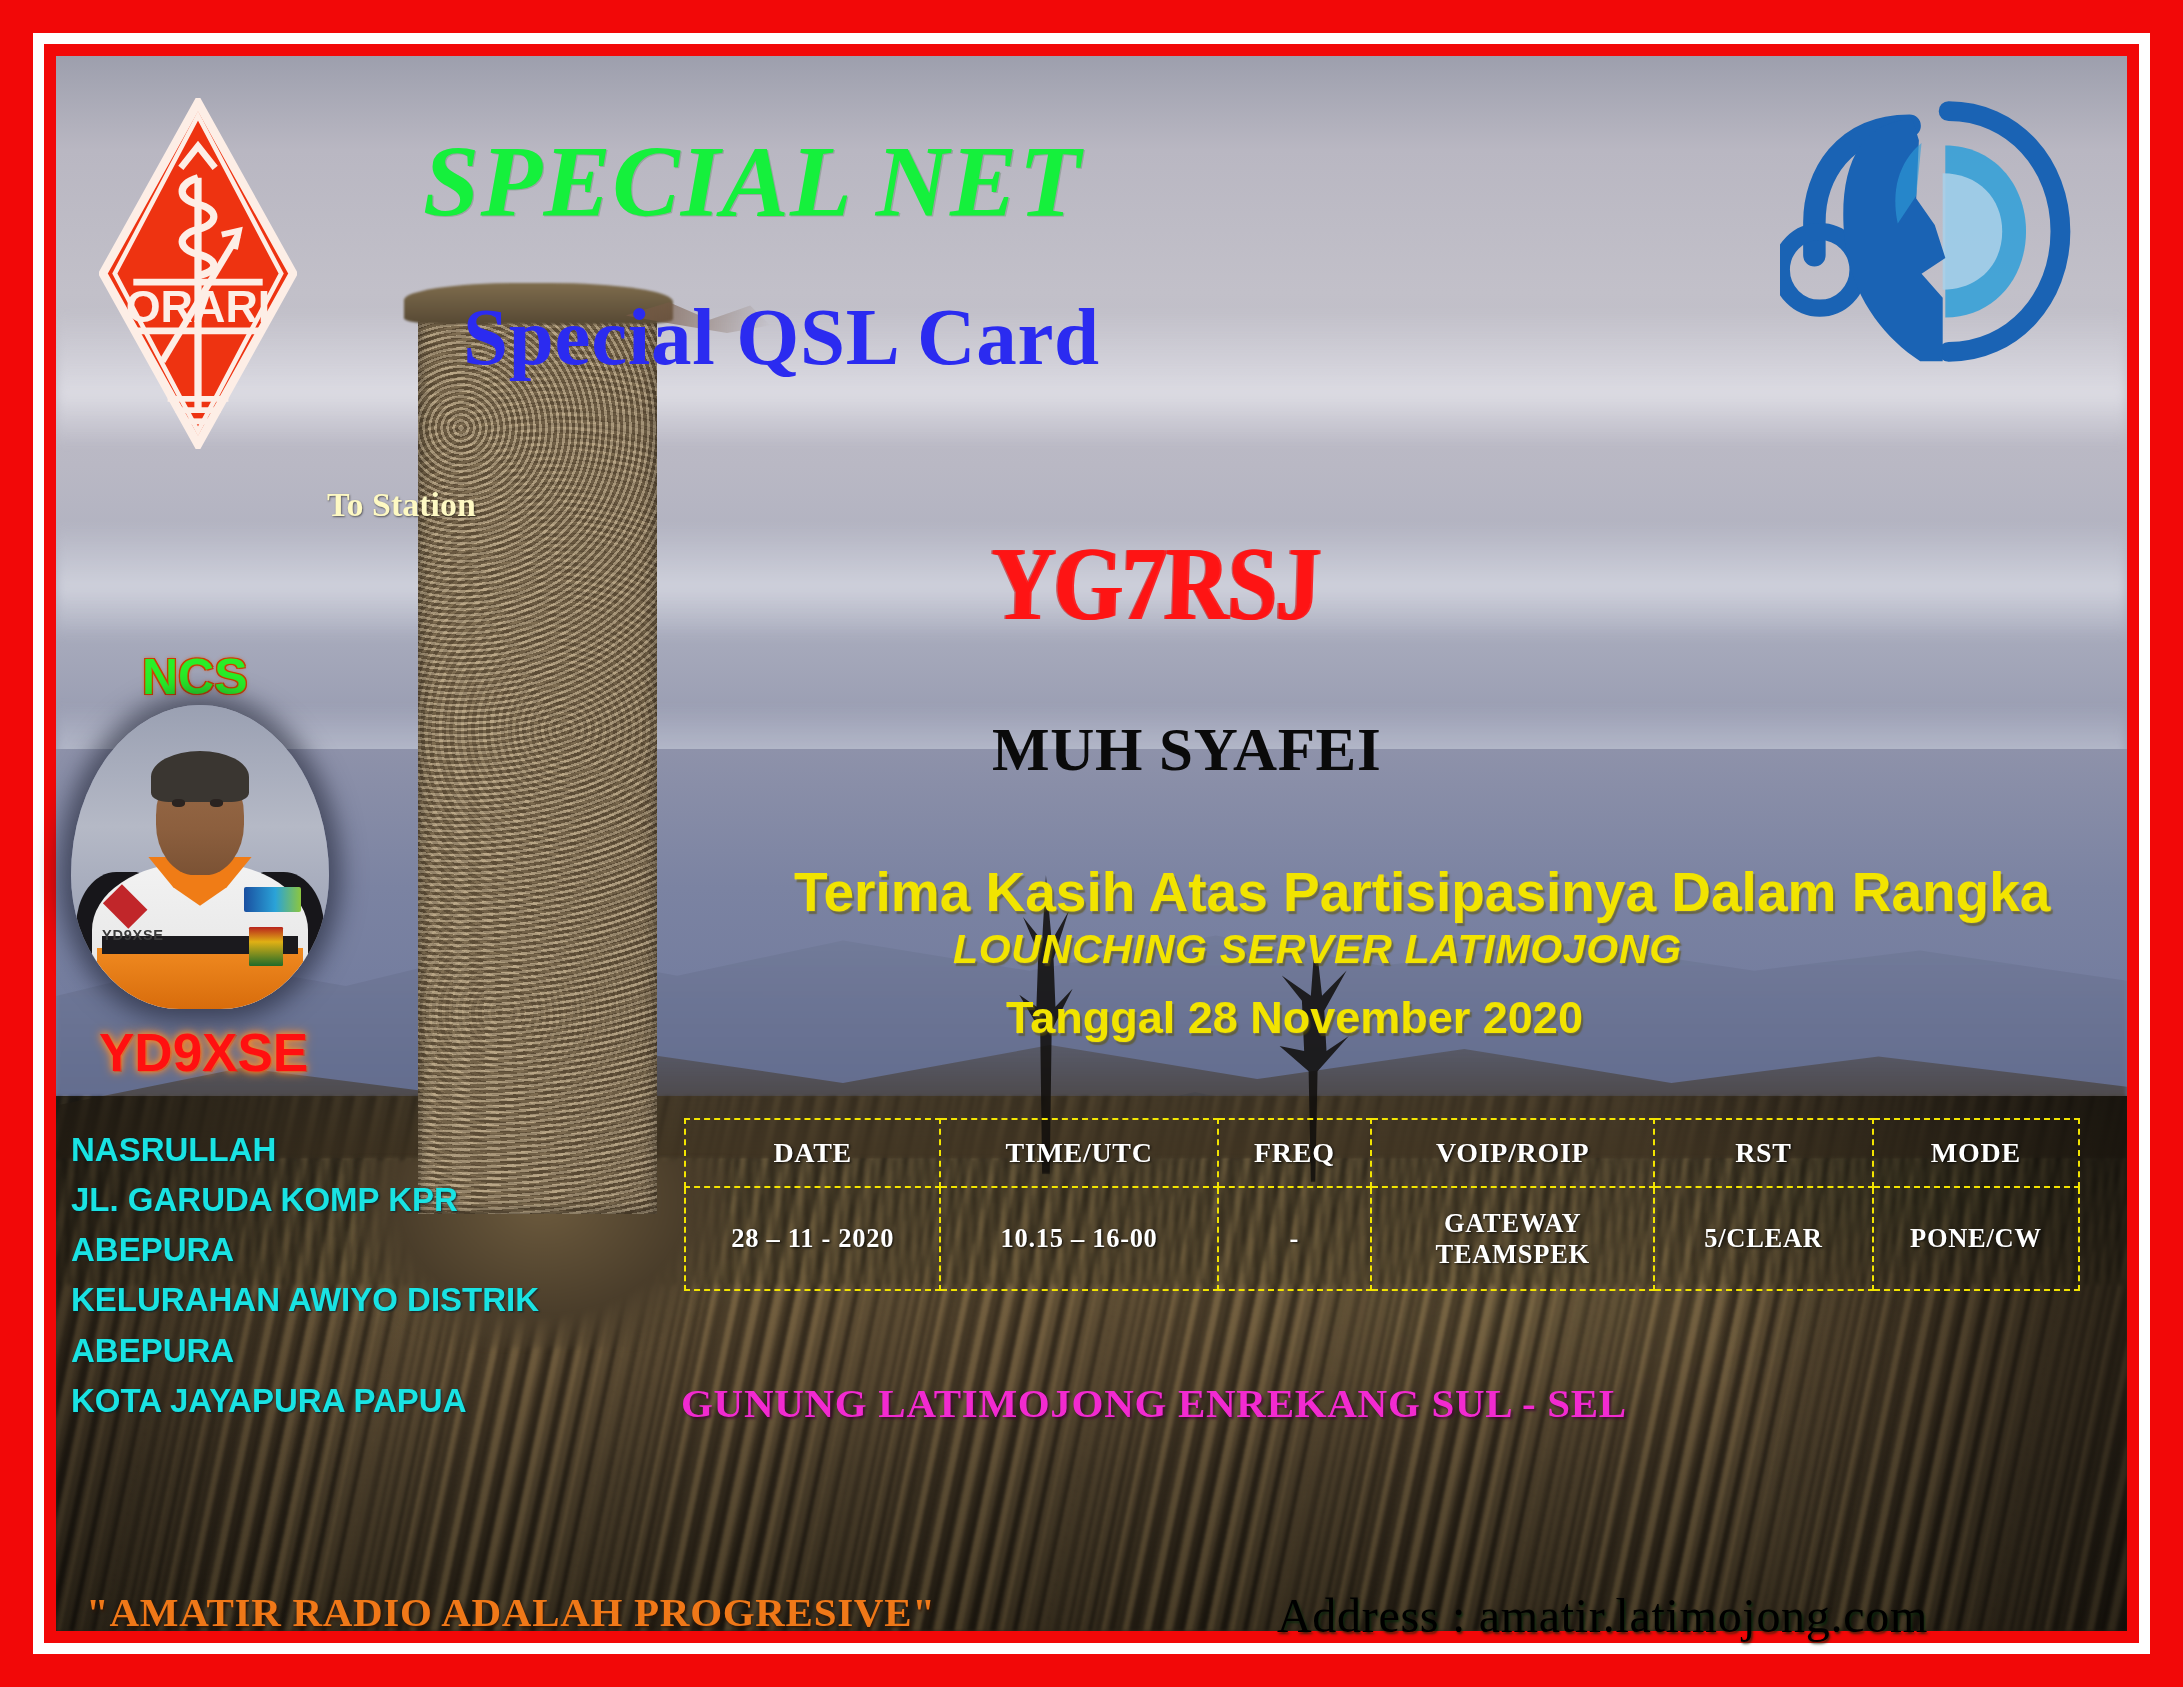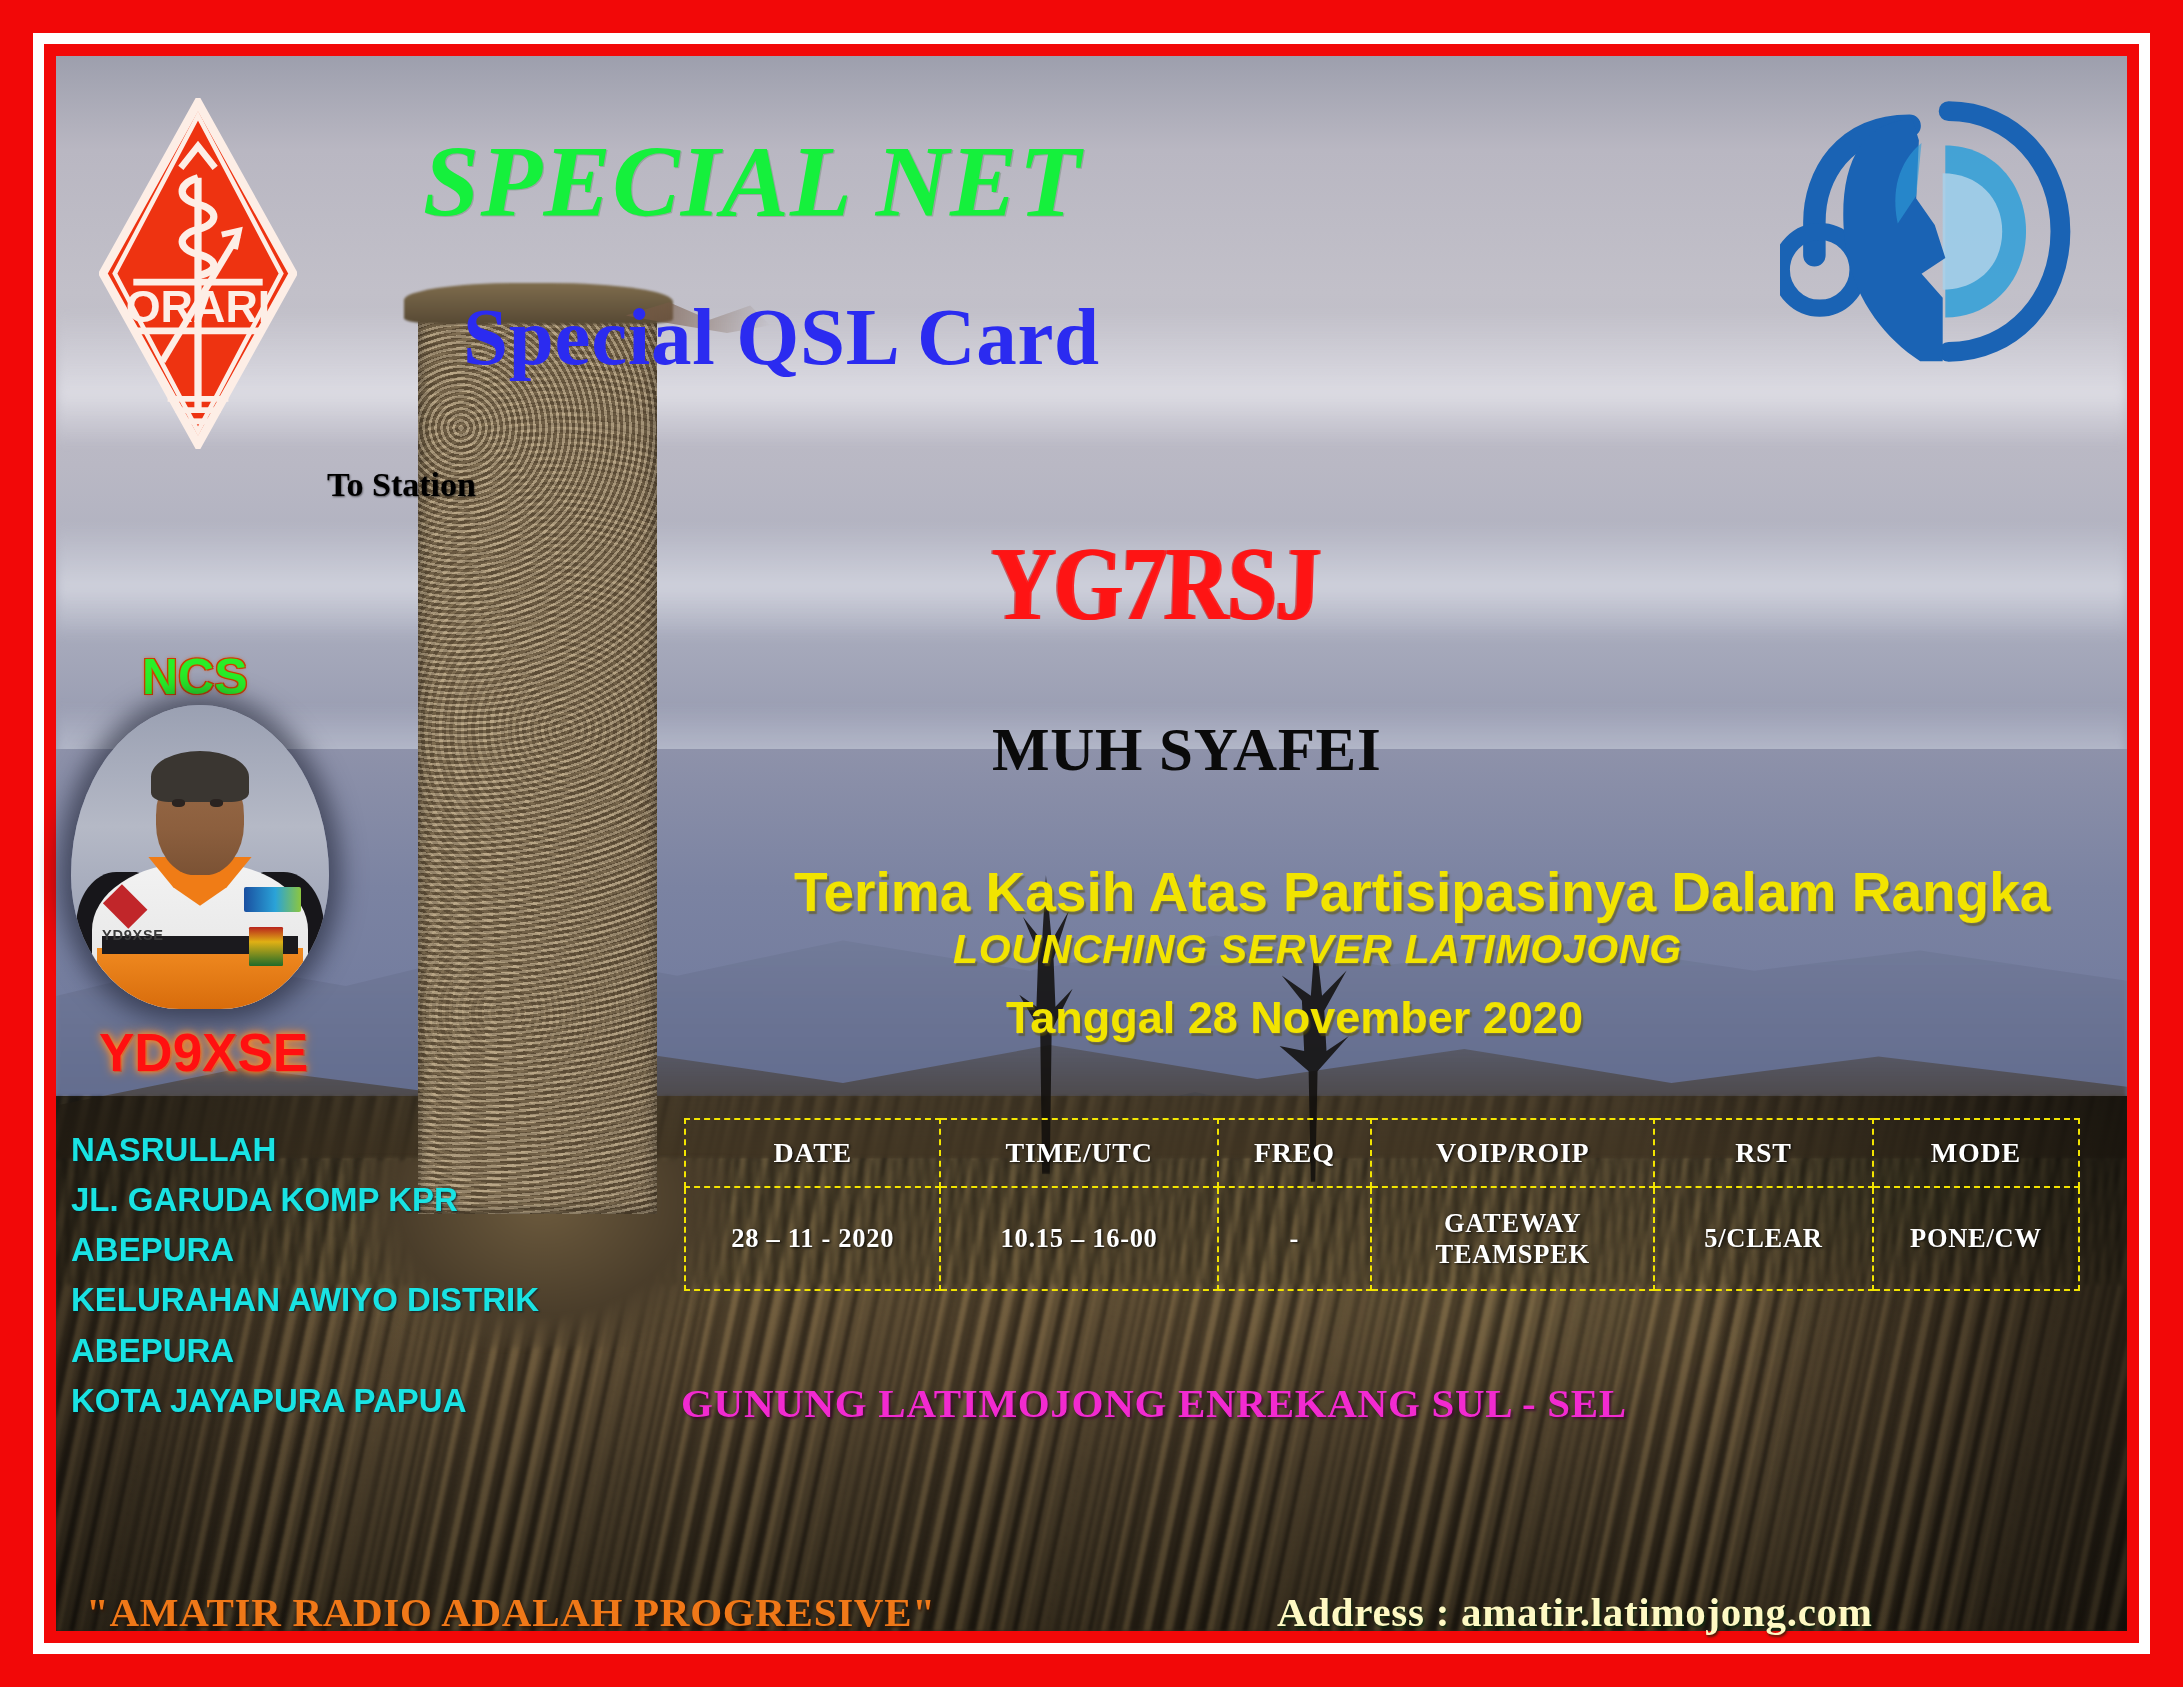--- a/index.html
+++ b/index.html
@@ -94,21 +94,21 @@
        filter:blur(2px);}
 
   
   .abs{position:absolute;white-space:nowrap;}
 
   #t-special-net{left:423px;top:124px;font-size:101px;font-weight:bold;font-style:italic;
        color:#15f03c;letter-spacing:1.3px;font-family:"Liberation Serif",serif;
        text-shadow:1.3px 1.3px 0 rgba(0,60,0,.18);}
   #t-qsl{left:463px;top:291px;font-size:81px;font-weight:bold;color:#2b2bf0;
        font-family:"Liberation Serif",serif;letter-spacing:0.7px;text-align:center;}
-  #t-to-station{left:327px;top:466px;font-size:34px;font-weight:bold;color:#000000;
+  #t-to-station{left:327px;top:486px;font-size:34px;font-weight:bold;color:#fef9c3;
        font-family:"Liberation Serif",serif;text-shadow:0.7px 1.3px 2px rgba(0,0,0,.55);text-align:right;}
 
   #t-callsign{left:992px;top:523px;font-size:89px;font-weight:bold;color:#fe1414;
        font-family:"Liberation Serif",serif;letter-spacing:-1.3px;
        transform:scaleY(1.18) skewX(-2deg);transform-origin:left top;
        text-shadow:2px 0 0 rgba(255,20,20,.9),-1.3px 0.7px 0 rgba(200,0,0,.55);}
   #t-name{left:992px;top:715px;font-size:61px;font-weight:bold;color:#0a0a0a;
        font-family:"Liberation Serif",serif;letter-spacing:0.7px;}
 
   .yellow-line{color:#f2e400;font-weight:bold;font-family:"Liberation Sans",sans-serif;
@@ -181,21 +181,21 @@
   .c-date{width:258px;} .c-time{width:278px;} .c-freq{width:152px;}
   .c-voip{width:284px;} .c-rst{width:218px;} .c-mode{width:205px;}
 
   #t-location{left:681px;top:1379px;font-size:41px;font-weight:bold;color:#f22ad0;
        font-family:"Liberation Serif",serif;letter-spacing:0.7px;
        text-shadow:2px 2px 2.6px rgba(60,0,50,.7);}
 
   #t-slogan{left:86px;top:1588px;font-size:41px;font-weight:bold;color:#f07818;
        font-family:"Liberation Serif",serif;letter-spacing:0.7px;
        text-shadow:1.3px 2px 2.6px rgba(50,20,0,.75);}
-  #t-address{left:1277px;top:1588px;font-size:41px;font-weight:bold;color:#fef9c3;
+  #t-address{left:1277px;top:1588px;font-size:48px;font-weight:normal;color:#000000;
        font-family:"Liberation Serif",serif;letter-spacing:0.7px;
        text-shadow:1.3px 2px 2.6px rgba(0,40,10,.75);}
 </style>
 </head>
 <body>
 
 <div id="card">
   <div id="white-gap"></div>
   <div id="inner-red"></div>
 

